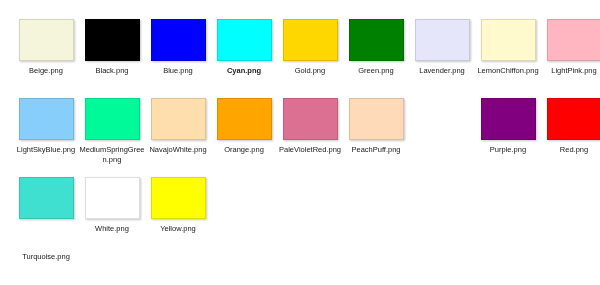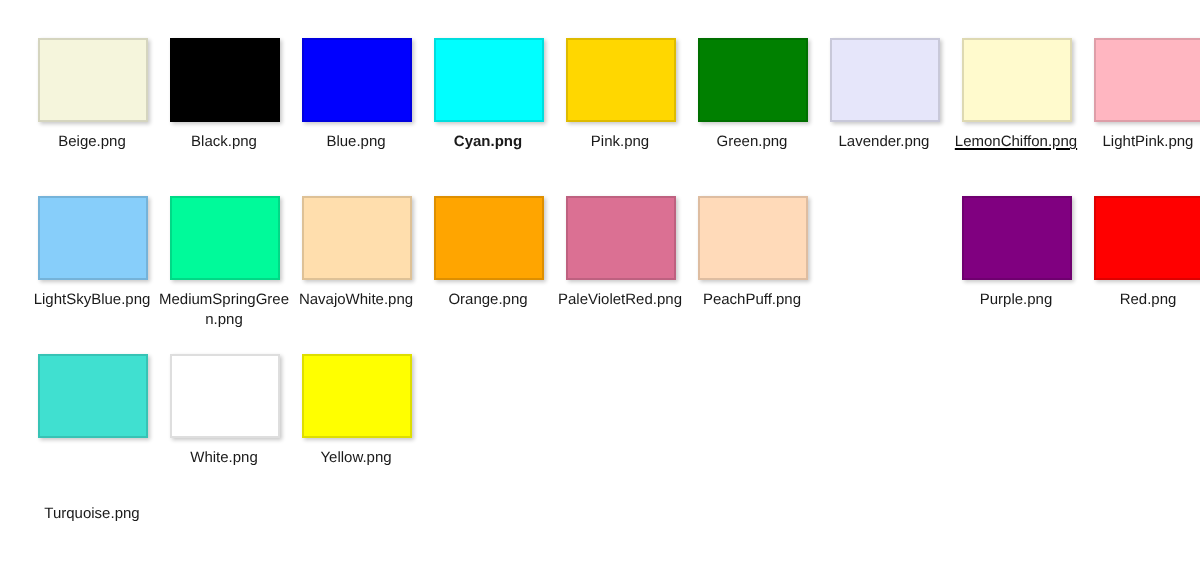--- a/index.html
+++ b/index.html
@@ -84,35 +84,35 @@
     <div class="file-item" style="left: 211px; top: 19px; font-weight: bold;">
       <div class="thumb-wrap">
         <div class="thumb" style="background: rgb(0, 255, 255);"></div>
       </div>
       <div class="file-label">Cyan.png</div>
     </div>
     <div class="file-item" style="left: 277px; top: 19px;">
       <div class="thumb-wrap">
         <div class="thumb" style="background: rgb(255, 215, 0);"></div>
       </div>
-      <div class="file-label">Pink.png</div>
+      <div class="file-label">Gold.png</div>
     </div>
     <div class="file-item" style="left: 343px; top: 19px;">
       <div class="thumb-wrap">
         <div class="thumb" style="background: rgb(0, 128, 0);"></div>
       </div>
       <div class="file-label">Green.png</div>
     </div>
     <div class="file-item" style="left: 409px; top: 19px;">
       <div class="thumb-wrap">
         <div class="thumb" style="background: rgb(230, 230, 250);"></div>
       </div>
       <div class="file-label">Lavender.png</div>
     </div>
-    <div class="file-item" style="left: 475px; top: 19px; text-decoration: underline;">
+    <div class="file-item" style="left: 475px; top: 19px;">
       <div class="thumb-wrap">
         <div class="thumb" style="background: rgb(255, 250, 205);"></div>
       </div>
       <div class="file-label">LemonChiffon.png</div>
     </div>
     <div class="file-item" style="left: 541px; top: 19px;">
       <div class="thumb-wrap">
         <div class="thumb" style="background: rgb(255, 182, 193);"></div>
       </div>
       <div class="file-label">LightPink.png</div>

